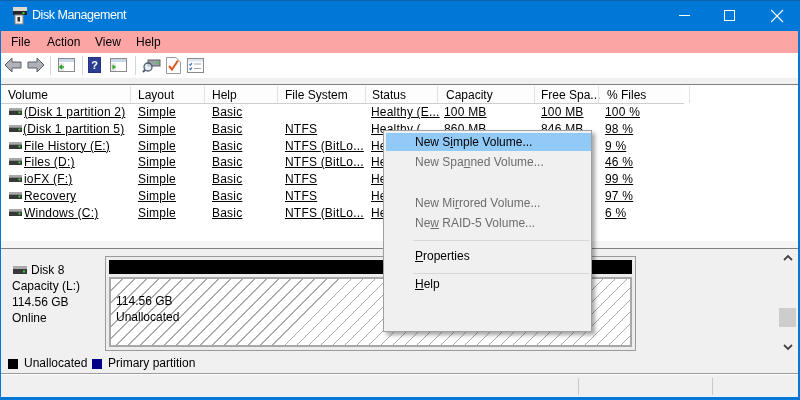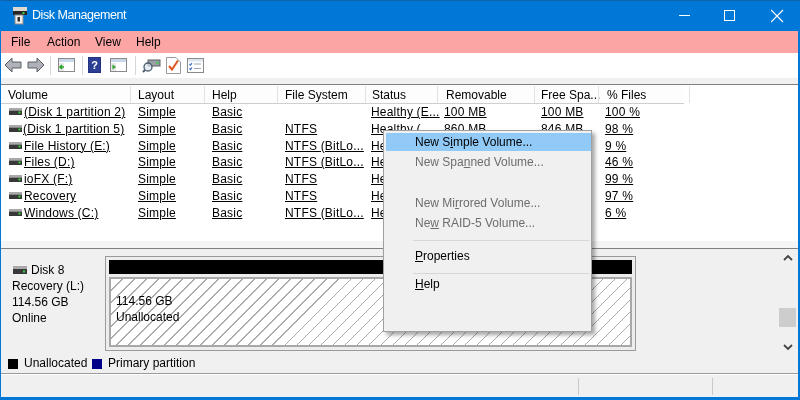--- a/index.html
+++ b/index.html
@@ -134,21 +134,21 @@
  <div class="abs" id="band"></div>
  <div class="abs" id="topline"></div>
 
  <div class="abs" id="list">
   <div id="hdr">
    <div class="hl" style="left:7px">Volume</div>
    <div class="hl" style="left:137px">Layout</div>
    <div class="hl" style="left:211px">Help</div>
    <div class="hl" style="left:284px">File System</div>
    <div class="hl" style="left:371px">Status</div>
-   <div class="hl" style="left:445px">Removable</div>
+   <div class="hl" style="left:445px">Capacity</div>
    <div class="hl" style="left:540px">Free Spa...</div>
    <div class="hl" style="left:606px">% Files</div>
    <div class="hsep" style="left:129px"></div>
    <div class="hsep" style="left:203px"></div>
    <div class="hsep" style="left:276px"></div>
    <div class="hsep" style="left:364px"></div>
    <div class="hsep" style="left:436px"></div>
    <div class="hsep" style="left:533px"></div>
    <div class="hsep" style="left:597px"></div>
    <div class="hsep" style="left:688px"></div>
@@ -253,21 +253,21 @@
  <div class="abs" id="paneline"></div>
 
  <div class="abs" id="lower">
   <div id="dpanel">
     <svg style="position:absolute;left:7px;top:13px" width="15" height="9">
       <rect x="0" y="0" width="14" height="3" fill="#a9a9a9"></rect>
       <rect x="0" y="3" width="14" height="5" fill="#383838"></rect>
       <rect x="10" y="4.5" width="2" height="2" fill="#3ad23a"></rect>
     </svg>
     <div style="position:absolute;left:25px;top:10px;font-weight:normal">Disk 8</div>
-    <div style="position:absolute;left:6px;top:26px">Recovery (L:)</div>
+    <div style="position:absolute;left:6px;top:26px">Capacity (L:)</div>
     <div style="position:absolute;left:6px;top:42px">114.56 GB</div>
     <div style="position:absolute;left:6px;top:58px">Online</div>
   </div>
   <div id="drect">
     <div id="dband"></div>
     <div id="dhatch"></div>
     <div style="position:absolute;left:10px;top:37px">114.56 GB</div>
     <div style="position:absolute;left:10px;top:53px">Unallocated</div>
   </div>
   <div id="sbar">

